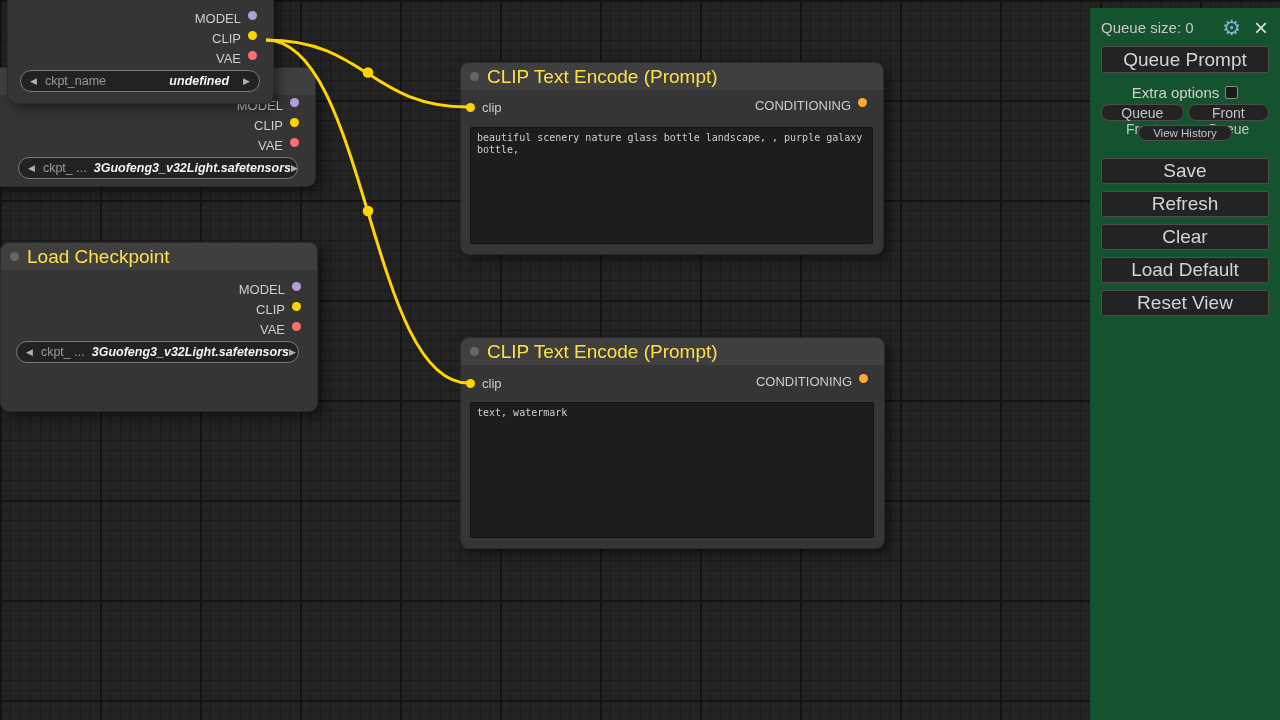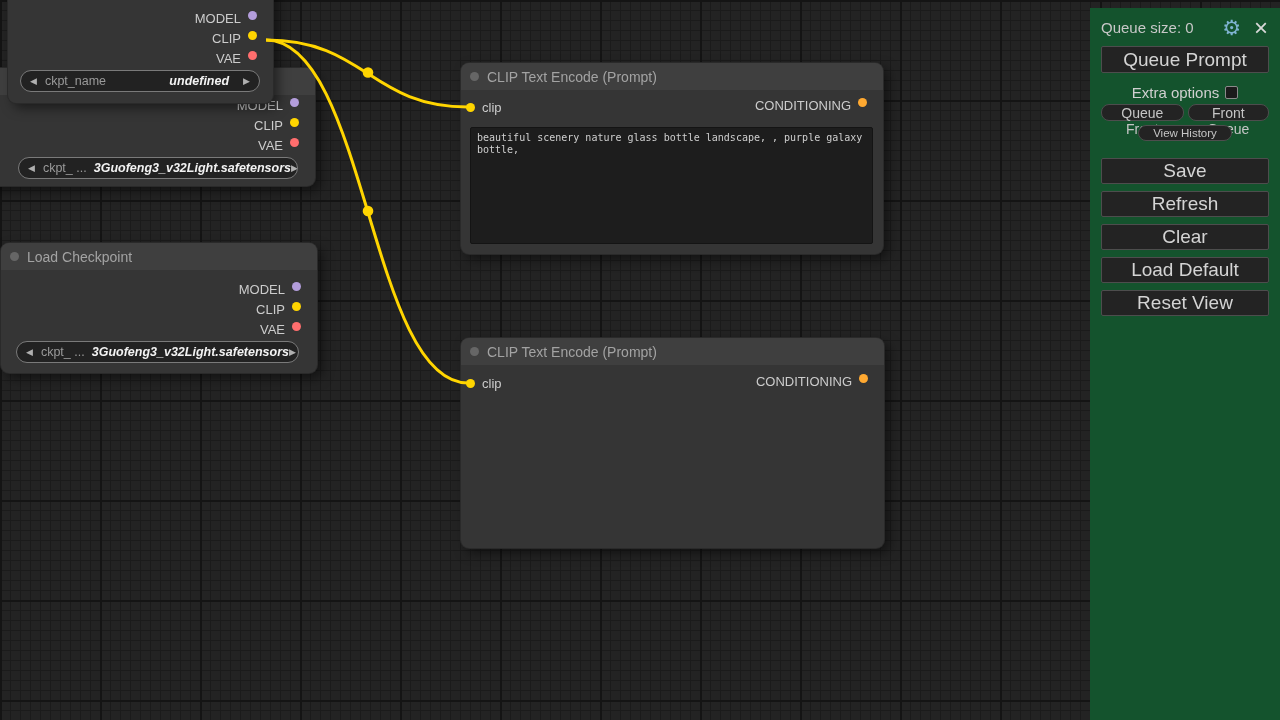--- a/index.html
+++ b/index.html
@@ -22,21 +22,21 @@
   .node {
     position:absolute; background:#353535; border-radius:8px;
     box-shadow:0 0 0 1px #2a2a2a, 5px 5px 12px rgba(0,0,0,.5);
   }
   .titlebar {
     position:absolute; left:0; top:0; right:0; height:27px;
     background:#3f3f3f; border-radius:8px 8px 0 0;
     display:flex; align-items:center; padding-left:9px; gap:8px;
   }
   .tdot { width:9px; height:9px; border-radius:50%; background:#666; flex:none; }
-  .ttext { font-size:14px; color:#a3a3a3; white-space:nowrap; }
+  .ttext { font-size:19px; color:#fde047; white-space:nowrap; }
 
   .oslot { position:absolute; right:16px; height:18px; display:flex; gap:7px; }
   .islot { position:absolute; left:5px;  height:18px; display:flex; align-items:center; gap:7px; }
   .slabel { font-size:13px; color:#cccccc; white-space:nowrap; }
   .pdot { width:9px; height:9px; border-radius:50%; flex:none; }
   .c-model { background:#B39DDB; } .c-clip { background:#FFD500; }
   .c-vae { background:#FF6E6E; }   .c-cond { background:#FFA931; }
 
   .widget {
     position:absolute; height:22px; background:#222222;
@@ -133,21 +133,21 @@
       <span class="pdot c-vae"></span>
     </div>
     <div class="widget w-a" style="left:12px; top:98px; width:240px;">
       <span class="warrow">◀</span>
       <span class="wlabel">ckpt_name</span>
       <span class="wvalue">undefined</span>
       <span class="warrow">▶</span>
     </div>
   </div>
 
-  <div class="node" style="left:1px; top:243px; width:316px; height:130px; z-index:10;">
+  <div class="node" style="left:1px; top:243px; width:316px; height:168px; z-index:10;">
     <div class="titlebar">
       <span class="tdot"></span>
       <span class="ttext">Load Checkpoint</span>
     </div>
     <div class="oslot" style="top:39px;">
       <span class="slabel">MODEL</span>
       <span class="pdot c-model"></span>
     </div>
     <div class="oslot" style="top:59px;">
       <span class="slabel">CLIP</span>
@@ -187,20 +187,21 @@
       <span class="ttext">CLIP Text Encode (Prompt)</span>
     </div>
     <div class="islot" style="top:36px;">
       <span class="pdot c-clip"></span>
       <span class="slabel">clip</span>
     </div>
     <div class="oslot" style="top:36px;">
       <span class="slabel">CONDITIONING</span>
       <span class="pdot c-cond"></span>
     </div>
+    <textarea class="prompt" spellcheck="false" style="left: 9px; top: 64px; width: 404px; height: 136px;">text, watermark</textarea>
   </div>
 
   <svg class="links" width="1280" height="720">
     <path class="link-path" d="M 266 40 C 366 40, 370 107, 468 107"></path>
     <path class="link-path" d="M 266 40 C 366 40, 370 383, 468 383"></path>
     <circle class="link-dot" cx="368" cy="72.5" r="5.3"></circle>
     <circle class="link-dot" cx="368" cy="211" r="5.3"></circle>
   </svg>
 </div>
 

